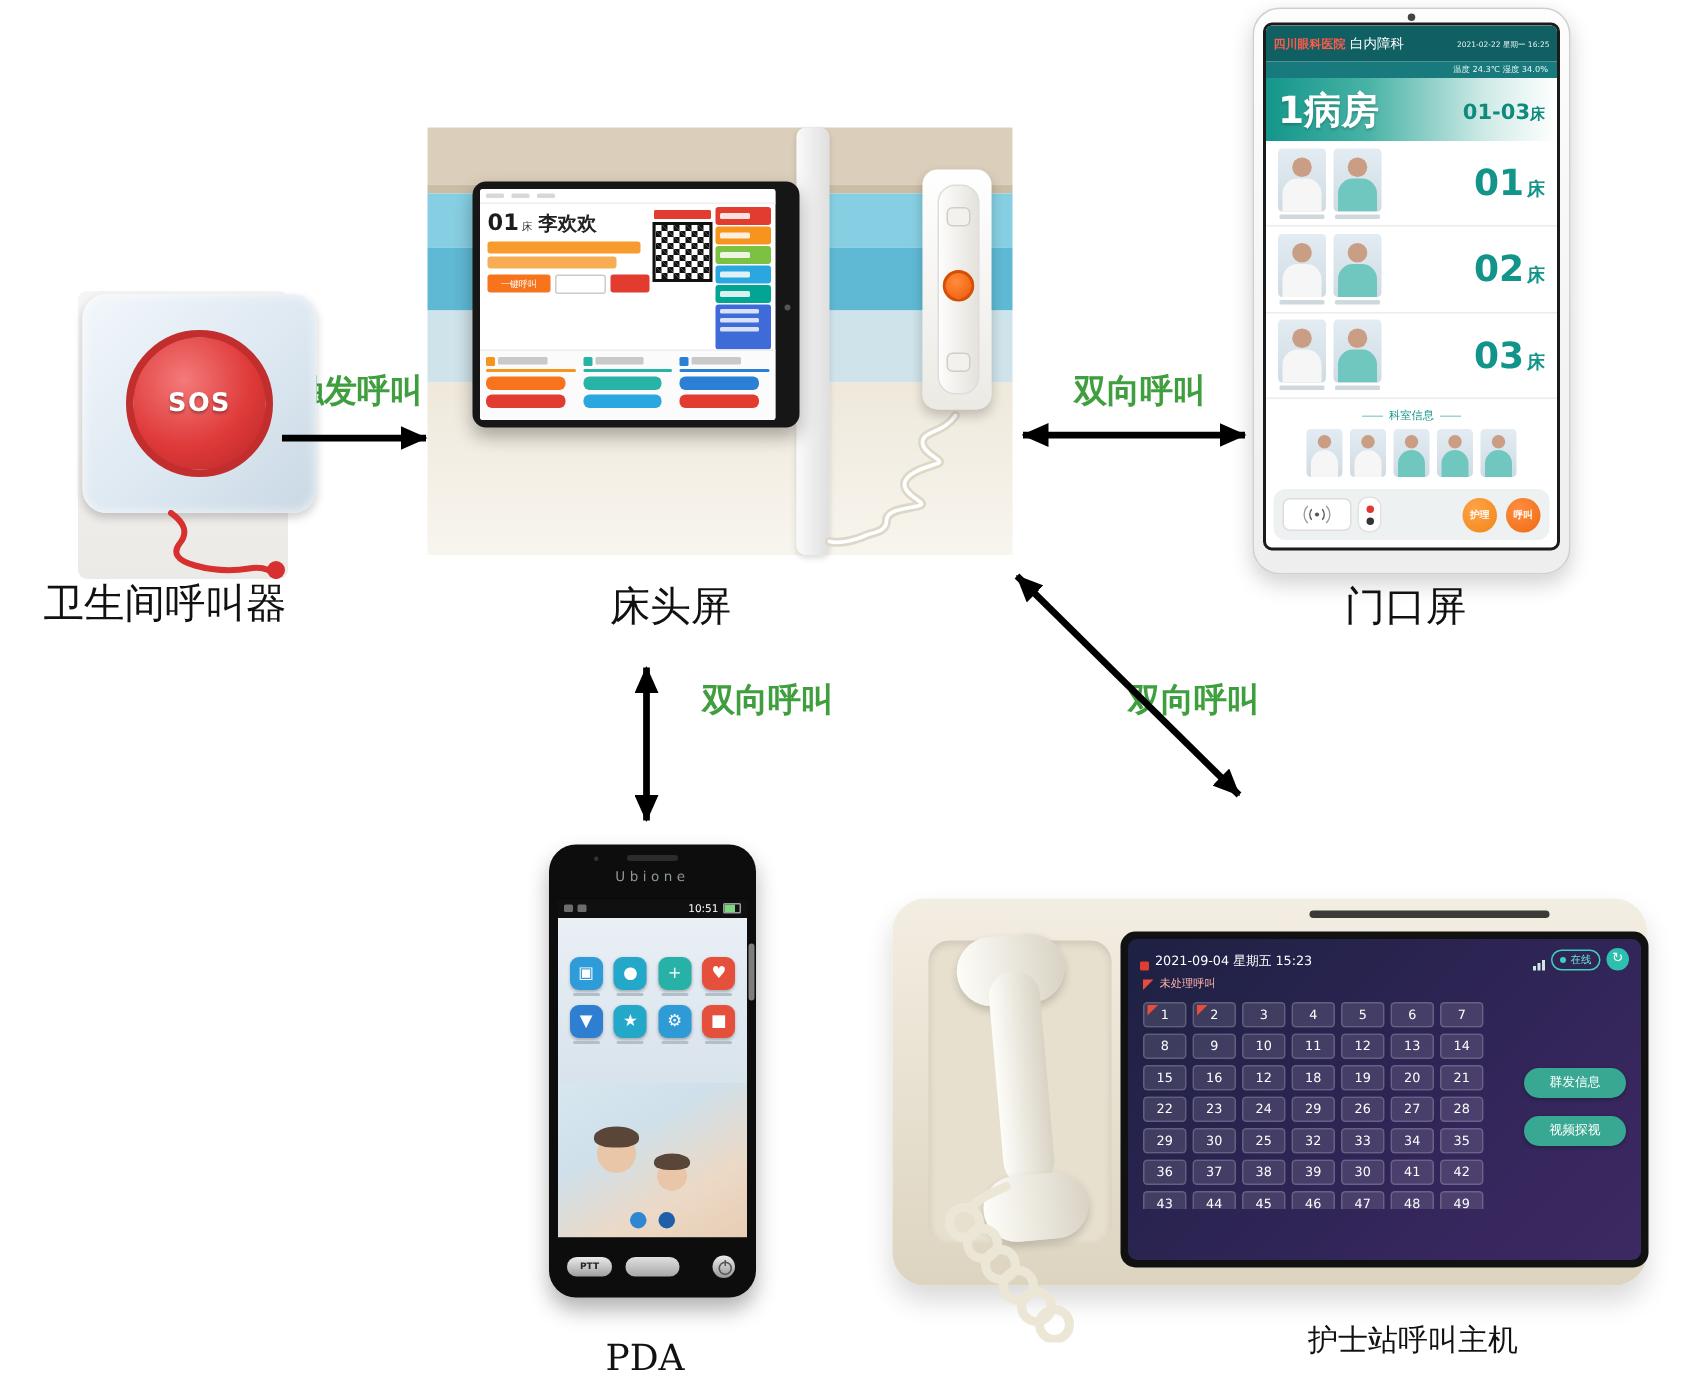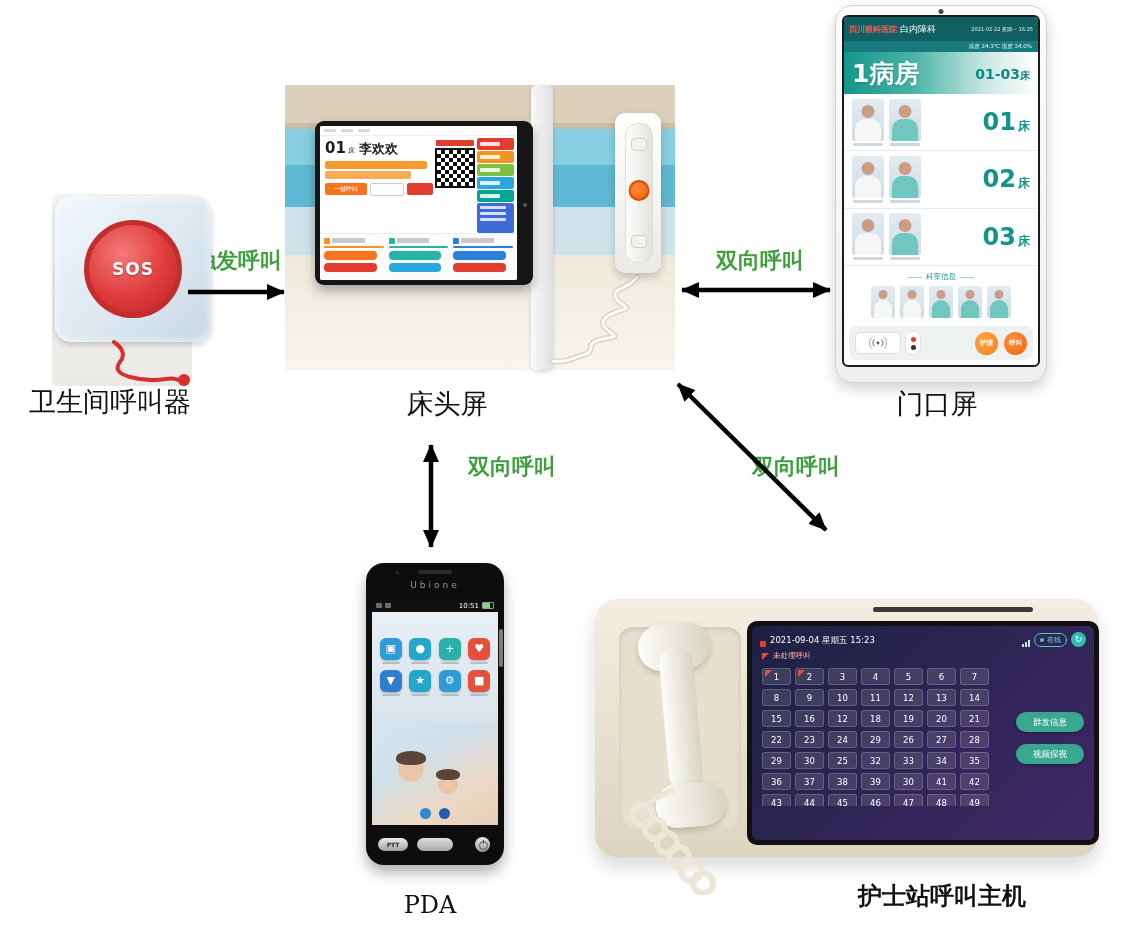--- a/index.html
+++ b/index.html
@@ -626,15 +626,15 @@
         <path d="M70,6 q-16,6 -24,14" fill="none" stroke="#ece6d6" stroke-width="6" stroke-linecap="round"></path>
         <circle cx="42" cy="30" r="10" fill="none" stroke="#ece6d6" stroke-width="6"></circle>
         <circle cx="54" cy="44" r="10" fill="none" stroke="#ece6d6" stroke-width="6"></circle>
         <circle cx="66" cy="58" r="10" fill="none" stroke="#ece6d6" stroke-width="6"></circle>
         <circle cx="78" cy="72" r="10" fill="none" stroke="#ece6d6" stroke-width="6"></circle>
         <circle cx="90" cy="86" r="10" fill="none" stroke="#ece6d6" stroke-width="6"></circle>
         <circle cx="102" cy="98" r="10" fill="none" stroke="#ece6d6" stroke-width="6"></circle>
       </svg>
     </div>
   </div>
-  <div class="cap" style="left:812px;top:880px;width:260px;font-size:24px;font-weight:700;">护士站呼叫主机</div>
+  <div class="cap" style="left:812px;top:880px;width:260px;font-size:20px;font-weight:400;">护士站呼叫主机</div>
 
 </div>
 
 </body></html>

